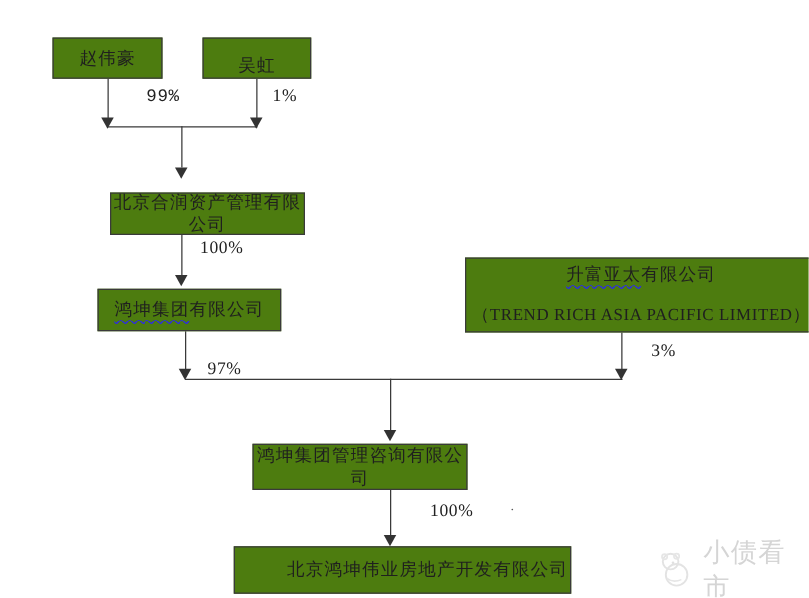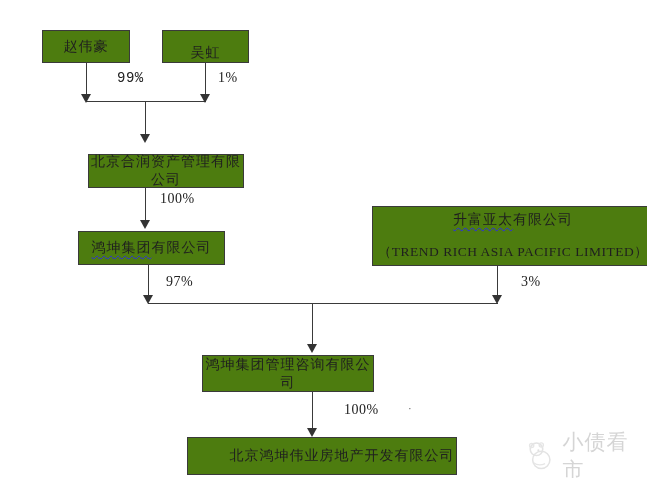--- a/index.html
+++ b/index.html
@@ -118,21 +118,21 @@
     <span><span class="wavy">鸿坤集团</span><span>有限公司</span></span>
   </div>
 
   <div class="node" style="left:372px; top:206px; width:282px; height:60px;">
     <span><span class="wavy">升富亚太</span><span>有限公司</span></span>
     <span class="en-line">（TREND RICH ASIA PACIFIC LIMITED）</span>
   </div>
 
   <div class="vline" style="left:148px; top:265px; height:31px;"></div>
   <div class="arrowhead" style="left:143px; top:295px;"></div>
-  <span class="pct" style="left:166px; top:274px;text-align:center;">97%</span>
+  <span class="pct" style="left:166px; top:288px;text-align:center;">97%</span>
 
   <div class="vline" style="left:497px; top:266px; height:30px;"></div>
   <div class="arrowhead" style="left:492px; top:295px;"></div>
   <span class="pct" style="left:521px; top:274px;">3%</span>
 
   <div class="hline" style="left:148px; top:303px; width:350px;"></div>
   <div class="vline" style="left:312px; top:303px; height:41px;"></div>
   <div class="arrowhead" style="left:307px; top:344px;"></div>
 
   <div class="node" style="left:202px; top:355px; width:172px; height:37px;">

